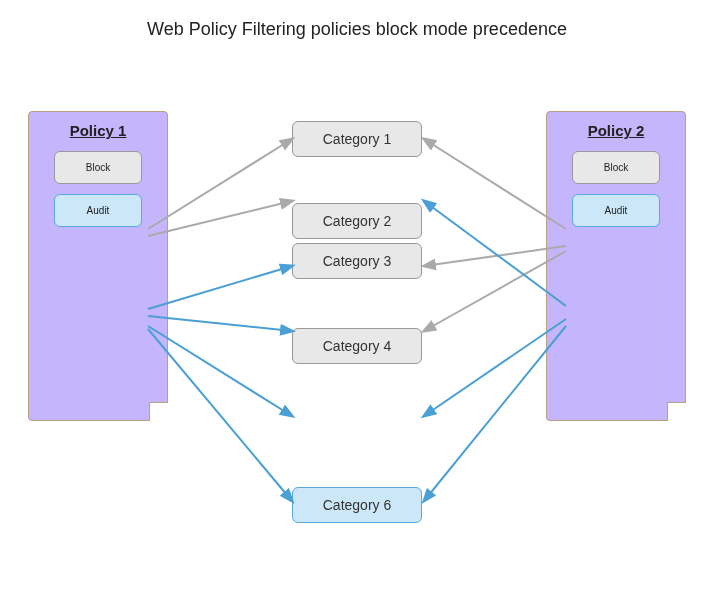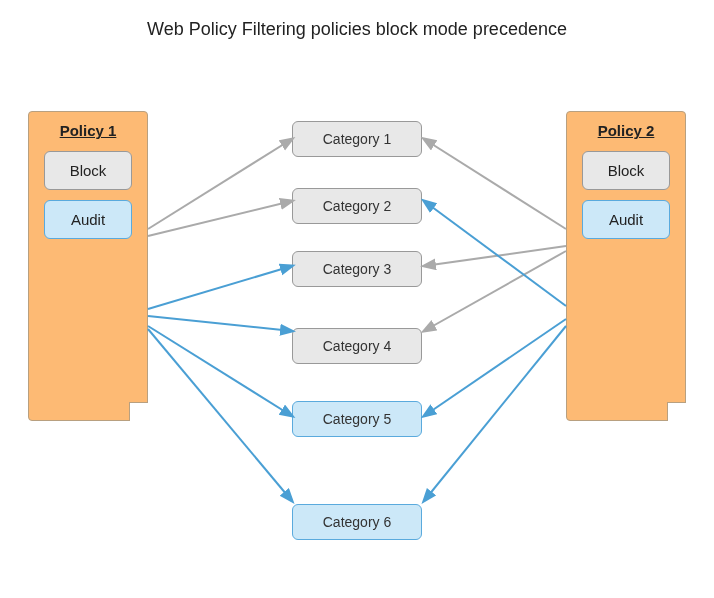--- a/index.html
+++ b/index.html
@@ -20,22 +20,22 @@
       line-height: 1.3;
     }
     .diagram {
       position: relative;
       width: 714px;
       height: 530px;
     }
     
     .policy-panel {
       position: absolute;
-      width: 120px;
-      background: #fdba74;
+      width: 140px;
+      background: #c4b5fd;
       border: 1.5px solid #b8a080;
       border-radius: 4px;
       top: 60px;
       height: 310px;
       display: flex;
       flex-direction: column;
       align-items: center;
       padding-top: 10px;
     }
     .policy-panel::after {
@@ -67,21 +67,21 @@
       margin-bottom: 12px;
       color: #222;
     }
     .policy-btn {
       width: 88px;
       padding: 10px 0;
       text-align: center;
       border: 1.5px solid #999;
       border-radius: 6px;
       background: #e8e8e8;
-      font-size: 15px;
+      font-size: 10px;
       color: #222;
       margin-bottom: 10px;
     }
     .policy-btn.audit {
       background: #cce8f8;
       border-color: #5aaadd;
     }
     .policy1 { left: 28px; }
     .policy2 { right: 28px; margin-left: 40px; }
 
@@ -128,25 +128,24 @@
   </div>
 
   <div class="policy-panel policy2">
     <div class="policy-title">Policy 2</div>
     <div class="policy-btn">Block</div>
     <div class="policy-btn audit">Audit</div>
     <div class="fold"></div>
   </div>
 
   <div class="cat-box" style="top:70px;">Category  1</div>
-  <div class="cat-box" style="top:137px;">Category  2</div>
-  <div class="cat-box" style="top:200px;">Category  3</div>
+  <div class="cat-box" style="top:152px;">Category  2</div>
+  <div class="cat-box" style="top:192px;">Category  3</div>
   <div class="cat-box" style="top:277px;">Category  4</div>
-  <div class="cat-box blue" style="top:350px;">Category  5</div>
-  <div class="cat-box blue" style="top:453px;">Category  6</div>
+  <div class="cat-box blue" style="top:436px;">Category  6</div>
 
   <svg class="arrows-svg">
     <defs>
       <marker id="arrow-gray" markerWidth="8" markerHeight="8" refX="6" refY="3" orient="auto">
         <path d="M0,0 L0,6 L8,3 z" fill="#aaa"></path>
       </marker>
       <marker id="arrow-blue" markerWidth="8" markerHeight="8" refX="6" refY="3" orient="auto">
         <path d="M0,0 L0,6 L8,3 z" fill="#4a9fd4"></path>
       </marker>
       <marker id="arrow-gray-rev" markerWidth="8" markerHeight="8" refX="2" refY="3" orient="auto">

